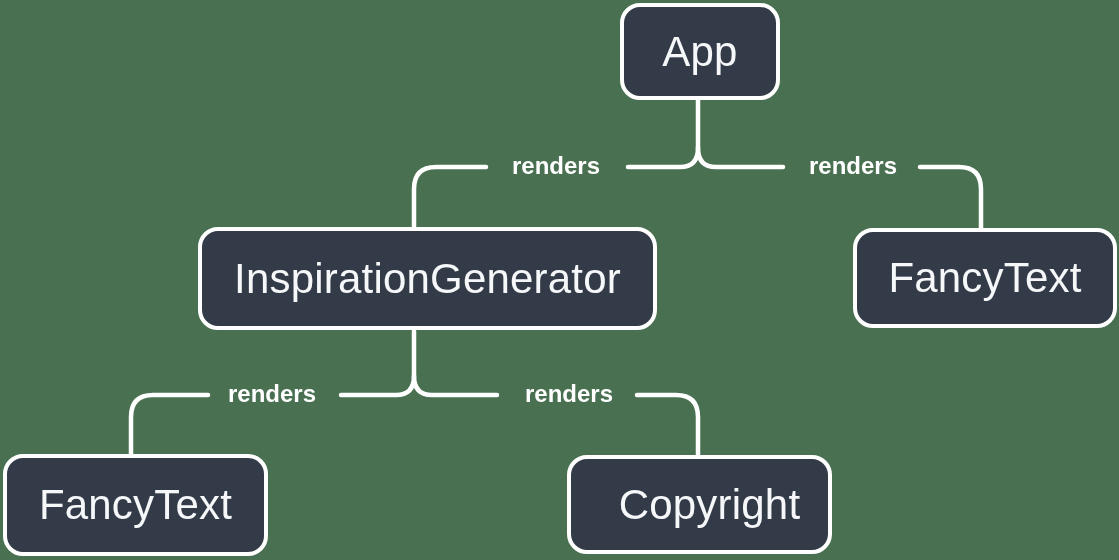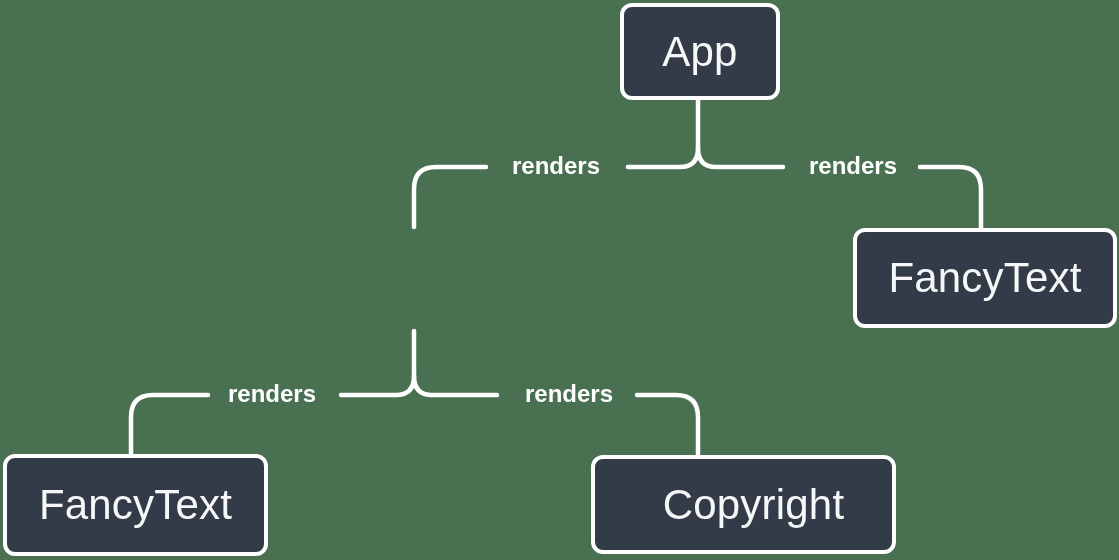--- a/index.html
+++ b/index.html
@@ -26,21 +26,21 @@
     fill: none;
     stroke: #FFFFFF;
     stroke-width: 4.5;
     stroke-linecap: round;
   }
   .node {
     position: absolute;
     box-sizing: border-box;
     background: #343B48;
     border: 4px solid #FFFFFF;
-    border-radius: 12px;
+    border-radius: 20px;
     display: flex;
     align-items: center;
     justify-content: center;
     color: #F5F7F9;
     font-size: 42px;
     font-weight: 400;
     letter-spacing: 0.2px;
     white-space: nowrap;
   }
   .edge-label {
@@ -77,30 +77,33 @@
 
     <path d="M208,395 H153 Q131,395 131,417 V454"></path>
 
     <path d="M637,395 H676 Q698,395 698,417 V455"></path>
   </svg>
 
   <div class="node" style="left:620px; top:3px; width:160px; height:97px;">
     <span>App</span>
   </div>
 
+  <div class="node" style="left:198px; top:227px; width:459px; height:103px;">
+    <span>InspirationGenerator</span>
+  </div>
 
   <div class="node" style="left:853px; top:228px; width:264px; height:100px;">
     <span>FancyText</span>
   </div>
 
   <div class="node" style="left:3px; top:454px; width:265px; height:102px;">
     <span>FancyText</span>
   </div>
 
-  <div class="node" style="left:591px; top:455px; width:305px; height:99px;padding-left:20px;">
+  <div class="node" style="left:567px; top:455px; width:265px; height:99px;padding-left:20px;">
     <span>Copyright</span>
   </div>
 
   <span class="edge-label" style="left:556px; top:166px;">renders</span>
 
   <span class="edge-label" style="left:853px; top:166px;">renders</span>
 
   <span class="edge-label" style="left:272px; top:394px;">renders</span>
 
   <span class="edge-label" style="left:569px; top:394px;">renders</span>

